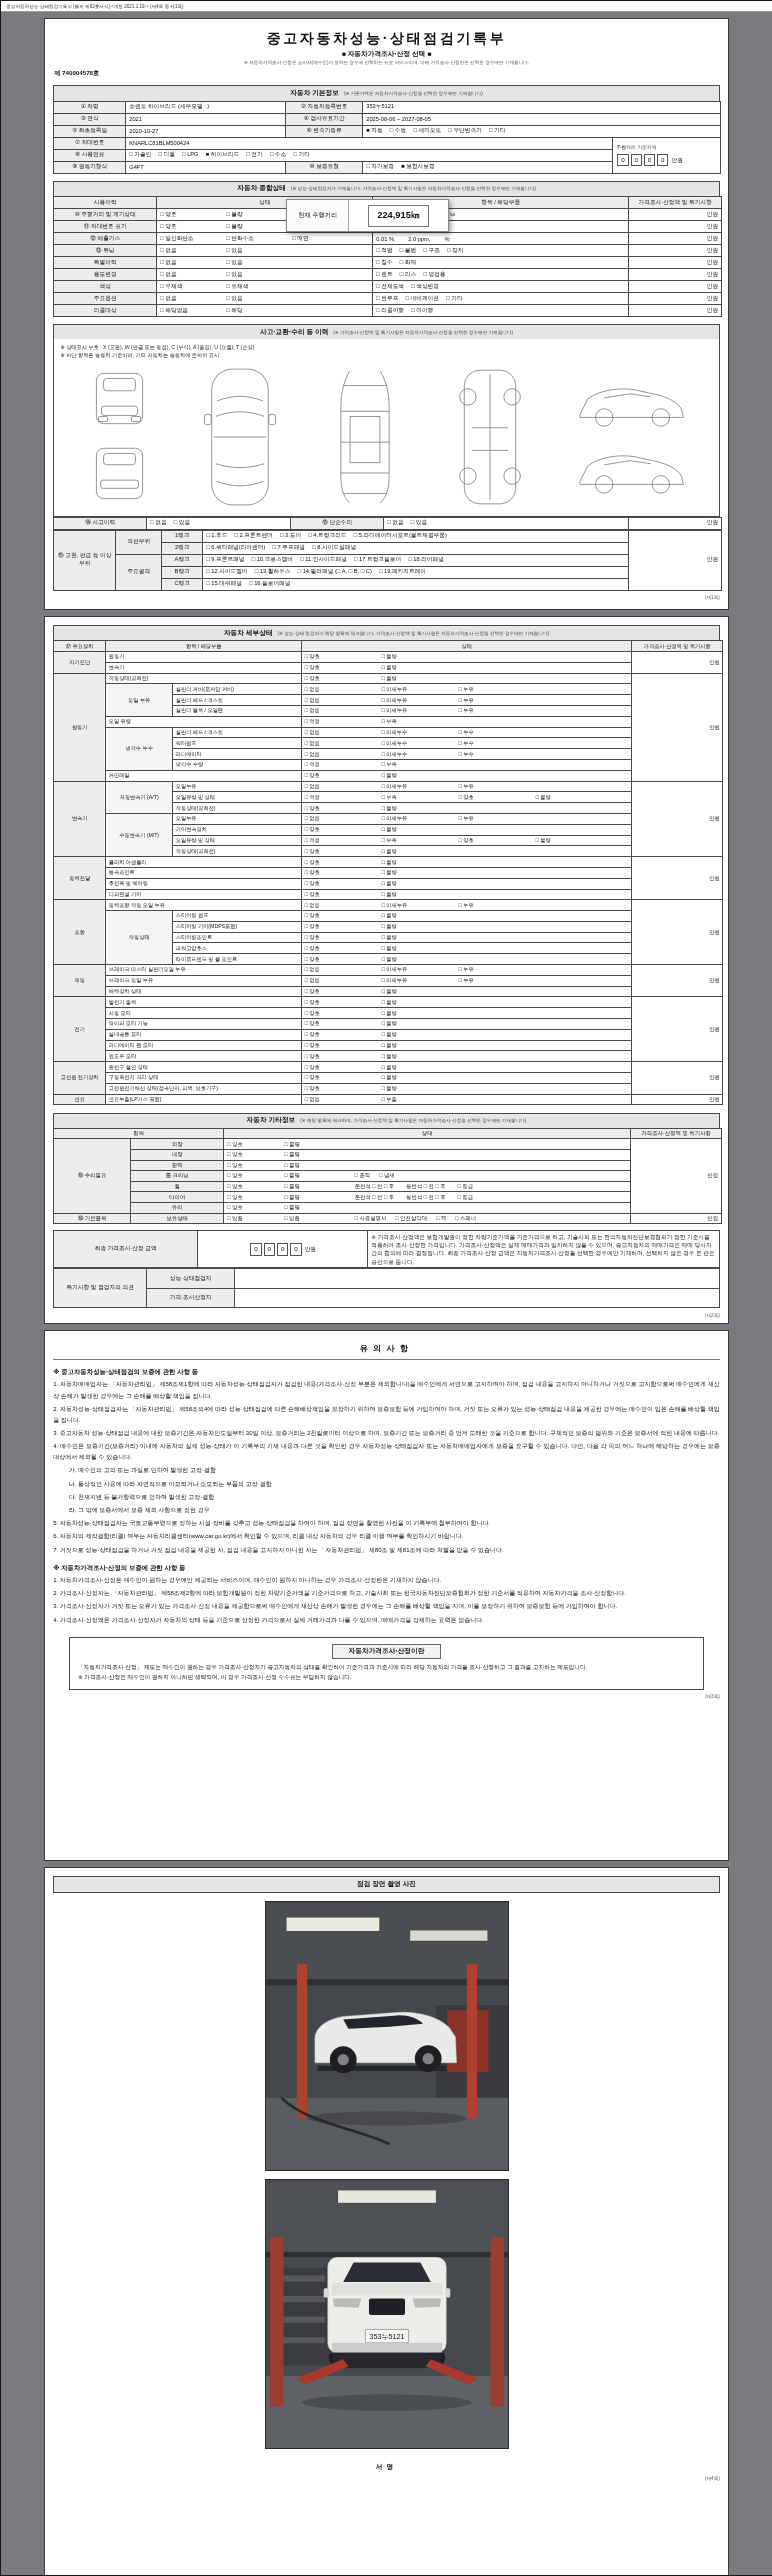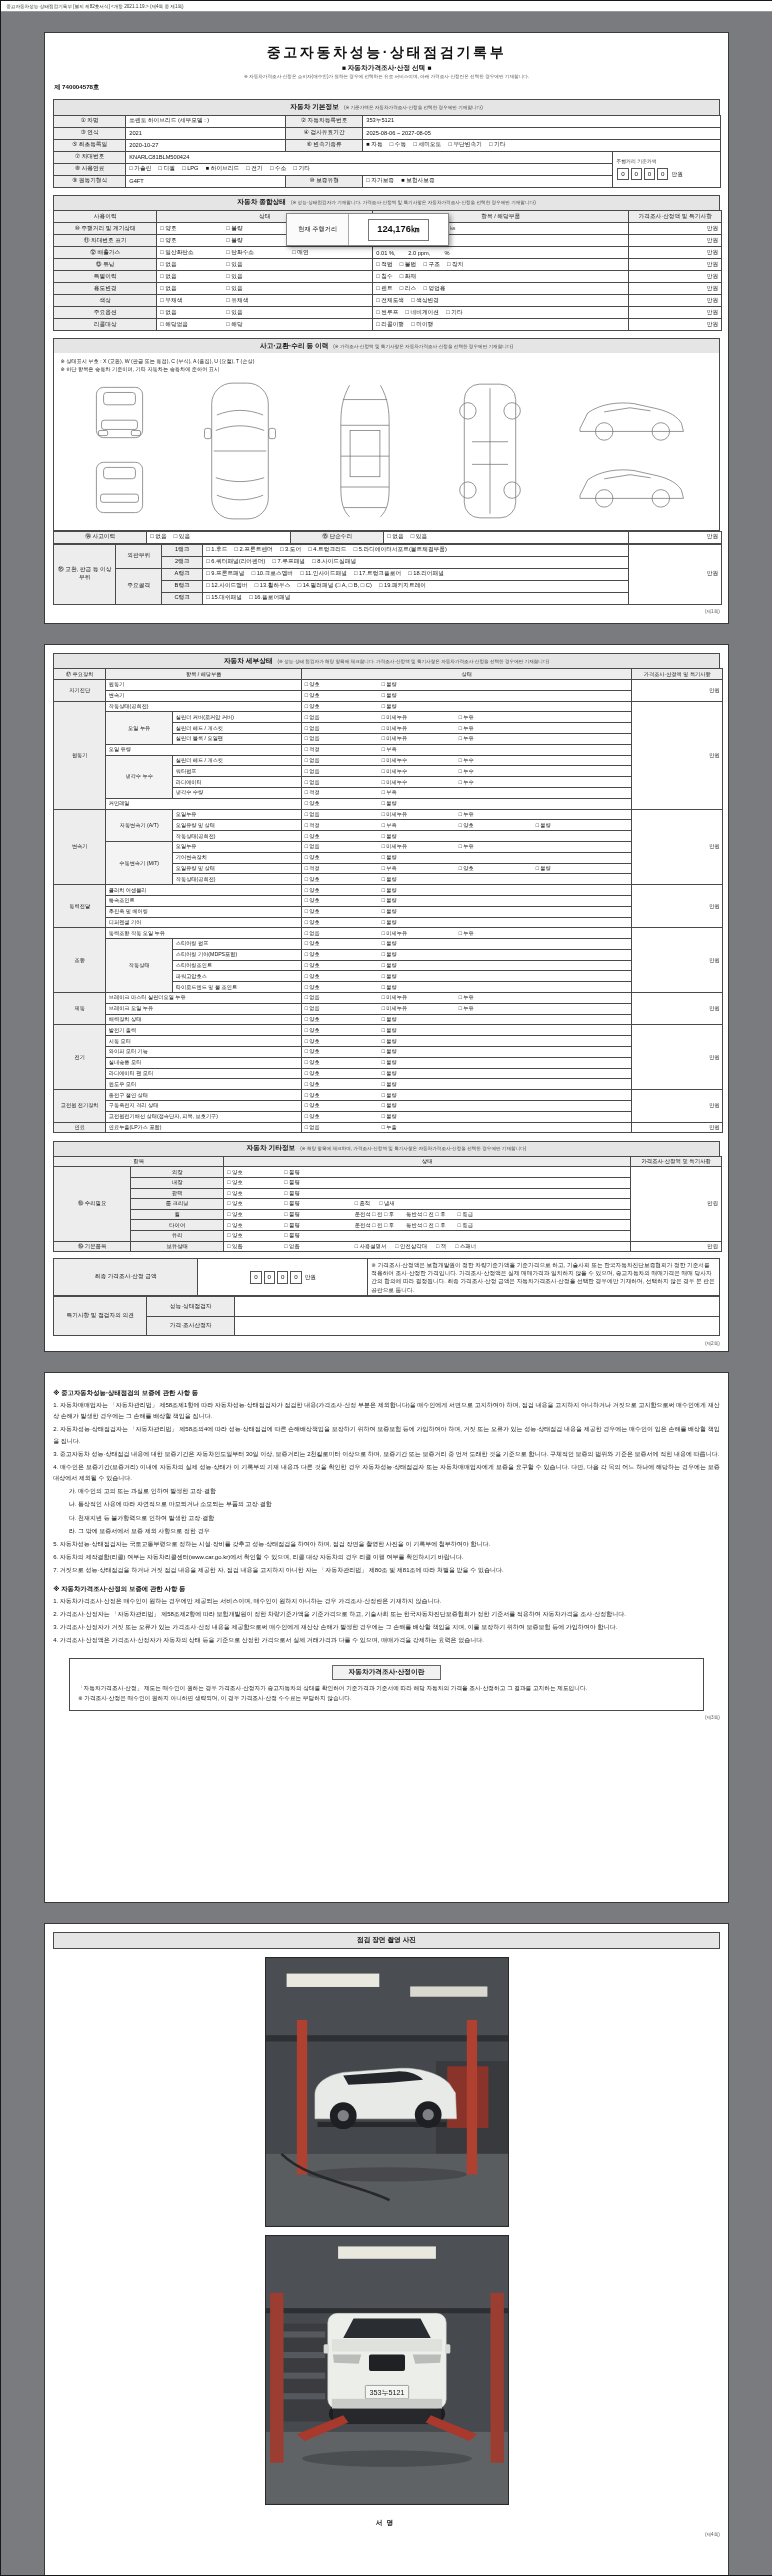--- a/index.html
+++ b/index.html
@@ -1,21 +1,21 @@
 <!DOCTYPE html>
 <html style="font-size:8.2px"><head>
 <meta charset="utf-8">
 <style>
   html,body{margin:0;padding:0;background:#6f7174;}
   .canvas{position:relative;width:773px;height:2576px;margin:0 auto;background:#797b7e;
           border:1px solid #17181a;box-sizing:border-box;overflow:hidden;
           font-family:"Liberation Sans","DejaVu Sans",sans-serif;color:#111;}
   .printbar{background:#fff;border-bottom:0.5px solid #9a9a9a;font-size:4.6px;color:#333;
             padding:2.6px 5.2px;height:10.8px;box-sizing:border-box;}
-  .sheet{width:685px;margin:20px auto;background:#fff;border:0.5px solid #3a3a3a;
+  .sheet{width:685px;margin:6px auto;background:#fff;border:0.5px solid #3a3a3a;
          padding:8.2px 8.2px 5.2px 8.2px;box-sizing:border-box;position:relative;}
   .pagemark{text-align:right;font-size:4.6px;color:#555;margin-top:4.1px;}
 
   
   .doc-title{text-align:center;font-size:14px;font-weight:bold;letter-spacing:2.6px;margin:3.1px 0 2.1px;}
   .doc-subtitle{text-align:center;font-size:6.7px;font-weight:bold;margin:1px 0;}
   .doc-subnote{text-align:center;font-size:4.6px;color:#555;margin-bottom:4.1px;}
   .doc-no{font-size:6.2px;font-weight:bold;margin:2.1px 0 3.1px 1px;}
 
   
@@ -227,21 +227,21 @@
               <th>리콜대상</th>
               <td class="st"><span class="opt w130">□ 해당없음</span><span class="opt w130">□ 해당</span></td>
               <td class="ex"><span class="opt">□ 리콜이행</span><span class="opt">□ 미이행</span></td>
               <td class="price">만원</td>
             </tr>
           </tbody>
       </table>
       <div class="callout">
         <div class="co-label">현재 주행거리</div>
         <div class="co-value">
-            <span>124,176㎞</span>
+            <span>224,915㎞</span>
           </div>
       </div>
     </div>
 
     <div class="sec-band">
       <span>사고·교환·수리 등 이력</span>
       <span class="band-note">(※ 가격조사·산정액 및 특기사항은 자동차가격조사·산정을 선택한 경우에만 기재합니다)</span>
     </div>
     <div class="acc-wrap">
       <div class="acc-note">※ 상태표시 부호 :  X (교환),  W (판금 또는 용접),  C (부식),  A (흠집),  U (요철),  T (손상)</div>
@@ -670,20 +670,21 @@
       <tr>
         <th>가격·조사산정자</th>
         <td style="height:15.5px"></td>
       </tr>
     </tbody>
       </table>
     <div class="pagemark">(제2쪽)</div>
   </section>
 
   <section class="sheet" style="min-height:531px">
+    <div class="notice-title-band">유의사항</div>
     <div id="notices-content">
         <div class="notice-head">※ 중고자동차성능·상태점검의 보증에 관한 사항 등</div>
         <div class="notice-item">1. 자동차매매업자는 「자동차관리법」 제58조제1항에 따라 자동차성능·상태점검자가 점검한 내용(가격조사·산정 부분은 제외합니다)을 매수인에게 서면으로 고지하여야 하며, 점검 내용을 고지하지 아니하거나 거짓으로 고지함으로써 매수인에게 재산상 손해가 발생한 경우에는 그 손해를 배상할 책임을 집니다.</div>
         <div class="notice-item">2. 자동차성능·상태점검자는 「자동차관리법」 제58조의4에 따라 성능·상태점검에 따른 손해배상책임을 보장하기 위하여 보증보험 등에 가입하여야 하며, 거짓 또는 오류가 있는 성능·상태점검 내용을 제공한 경우에는 매수인이 입은 손해를 배상할 책임을 집니다.</div>
         <div class="notice-item">3. 중고자동차 성능·상태점검 내용에 대한 보증기간은 자동차인도일부터 30일 이상, 보증거리는 2천킬로미터 이상으로 하며, 보증기간 또는 보증거리 중 먼저 도래한 것을 기준으로 합니다. 구체적인 보증의 범위와 기준은 보증서에 적힌 내용에 따릅니다.</div>
         <div class="notice-item">4. 매수인은 보증기간(보증거리) 이내에 자동차의 실제 성능·상태가 이 기록부의 기재 내용과 다른 것을 확인한 경우 자동차성능·상태점검자 또는 자동차매매업자에게 보증을 요구할 수 있습니다. 다만, 다음 각 목의 어느 하나에 해당하는 경우에는 보증 대상에서 제외될 수 있습니다.</div>
         <div class="notice-item sub">가. 매수인의 고의 또는 과실로 인하여 발생한 고장·결함</div>
         <div class="notice-item sub">나. 통상적인 사용에 따라 자연적으로 마모되거나 소모되는 부품의 고장·결함</div>
         <div class="notice-item sub">다. 천재지변 등 불가항력으로 인하여 발생한 고장·결함</div>
         <div class="notice-item sub">라. 그 밖에 보증서에서 보증 제외 사항으로 정한 경우</div>

